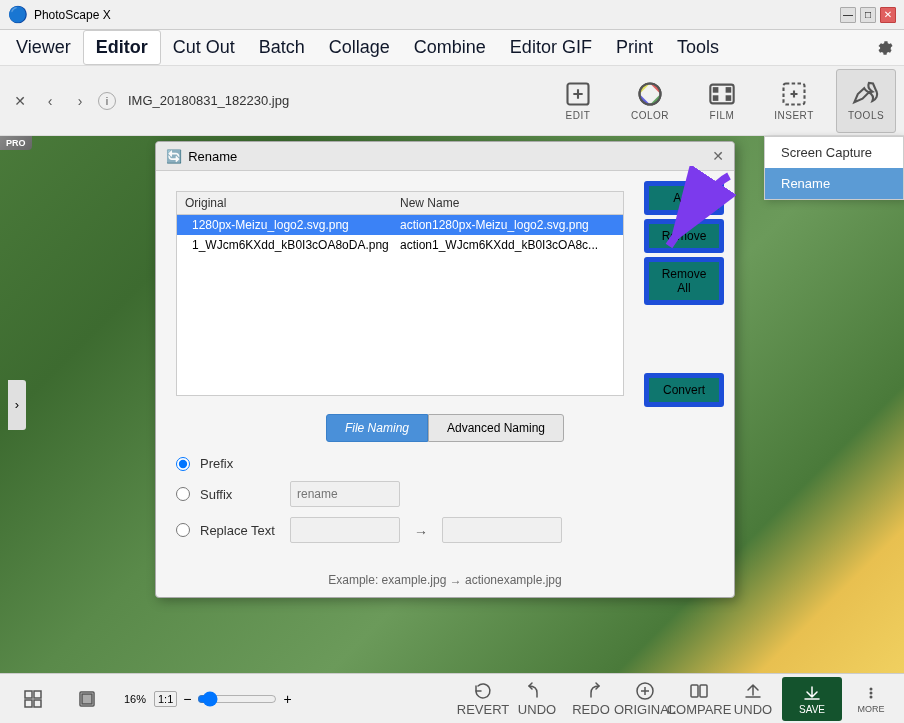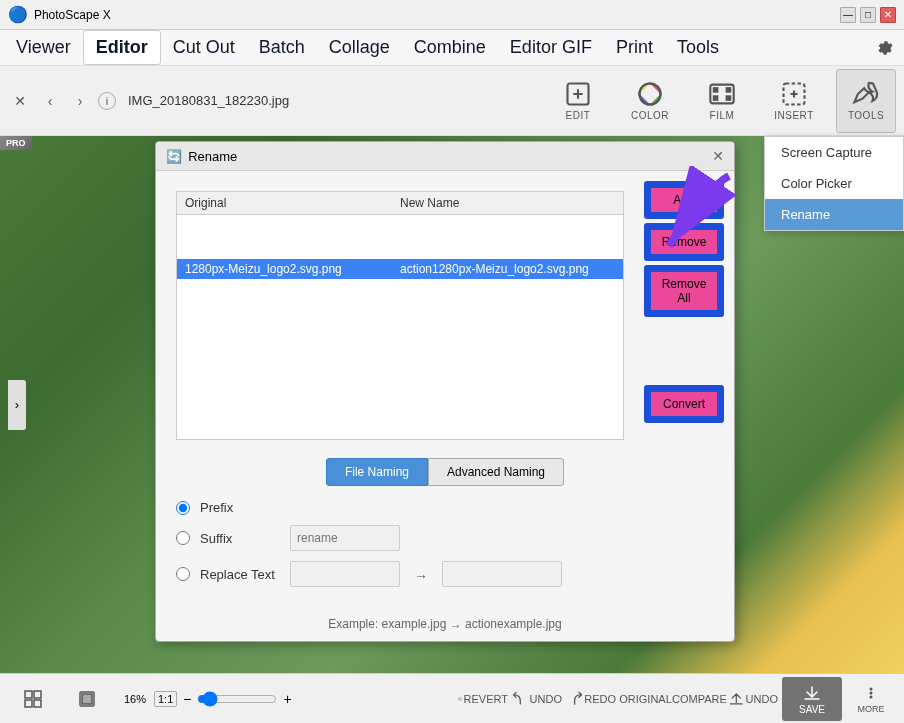--- a/index.html
+++ b/index.html
@@ -132,64 +132,63 @@
       border-bottom: 1px solid #ccc;
       padding: 4px 8px;
       font-size: 12px;
       color: #333;
     }
     #file-list-header .col-original { flex: 1; }
     #file-list-header .col-newname { flex: 1; }
     #file-list-body { min-height: 180px; }
     .file-row {
       display: flex;
-      padding: 3px 8px;
+      padding: 3px 15px;
       font-size: 12px;
       cursor: pointer;
-      margin-top: 44px;
     }
     .file-row.selected { background: #3b82f6; color: white; }
     .file-row .col-original { flex: 1; overflow: hidden; text-overflow: ellipsis; white-space: nowrap; }
     .file-row .col-newname { flex: 1; overflow: hidden; text-overflow: ellipsis; white-space: nowrap; }
 
     
     #side-buttons {
       position: absolute;
       right: 10px;
       top: 10px;
       display: flex;
       flex-direction: column;
       gap: 4px;
     }
     .side-btn {
       width: 80px;
       padding: 5px 8px;
-      background: #ec4899;
-      border: 7px solid #1d4ed8;
+      background: #0f766e;
+      border: 5px solid #1d4ed8;
       border-radius: 3px;
       font-size: 12px;
       cursor: pointer;
       text-align: center;
     }
 
     
     #tab-bar {
       display: flex;
       justify-content: center;
       padding: 8px 0 4px;
       gap: 0;
     }
     .tab-btn {
       padding: 6px 18px;
       border: 1px solid #aaa;
       background: #e8e8e8;
       font-size: 12px;
       cursor: pointer;
     }
-    .tab-btn.active { background: #4a90d9; color: white; border-color: #3a80c9; }
+    .tab-btn.active { background: #4a90d9; color: white; border-color: #3a80c9; font-style: italic; }
     .tab-btn:first-child { border-radius: 3px 0 0 3px; }
     .tab-btn:last-child { border-radius: 0 3px 3px 0; }
 
     
     #naming-options {
       padding: 10px 20px;
     }
     .radio-row {
       display: flex;
       align-items: center;
@@ -224,37 +223,37 @@
       background: #f0f0f0;
       height: 50px;
       display: flex;
       align-items: center;
       padding: 0 8px;
       border-top: 1px solid #ccc;
       gap: 4px;
     }
     .bottom-tool {
       display: flex;
-      flex-direction: row;
+      flex-direction: column;
       align-items: center;
       justify-content: center;
       width: 50px;
       height: 44px;
       cursor: pointer;
-      font-size: 11px;
+      font-size: 13px;
       color: #555;
       border-radius: 3px;
       gap: 1px;
     }
     #zoom-controls { display: flex; align-items: center; gap: 4px; margin: 0 4px; }
     #zoom-pct { font-size: 11px; min-width: 30px; text-align: center; }
     #zoom-slider { width: 80px; }
     .bottom-spacer { flex: 1; }
     #save-btn {
-      background: #737373;
+      background: #14532d;
       color: white;
       width: 60px;
       height: 44px;
       display: flex;
       flex-direction: column;
       align-items: center;
       justify-content: center;
       cursor: pointer;
       border-radius: 3px;
       font-size: 10px;
@@ -397,21 +396,20 @@
 
     <div class="tool-btn active" id="tools-btn">
       <svg viewBox="0 0 24 24" width="26" height="26" fill="none" stroke="#555" stroke-width="1.8">
         <path d="M14.5 2.5c-1.5 3.5.5 6 3 7.5-3 1-5.5-.5-7-3L5 12l-3 7 7-3 5.5-5.5c2.5 1.5 4.5 4 3 7.5 3.5-1.5 5-5 3.5-8.5L21 10l-3-7-3.5-.5z"></path>
       </svg>
       <span>ToOlS</span>
     </div>
 
     <div id="tools-dropdown">
       <div class="dropdown-item">Screen Capture</div>
-      <div class="dropdown-item">Color Picker</div>
       <div class="dropdown-item selected">Rename</div>
     </div>
   </div>
 </div>
 
 <div id="main-content">
 
   <div id="bg-image"></div>
 
   <div id="pro-badge">PRO</div>
@@ -445,20 +443,24 @@
       <div id="file-list-container">
         <div id="file-list-header">
           <div class="col-original">Original</div>
           <div class="col-newname">New Name</div>
         </div>
         <div id="file-list-body">
           <div class="file-row selected">
             <div class="col-original">1280px-Meizu_logo2.svg.png</div>
             <div class="col-newname">action1280px-Meizu_logo2.svg.png</div>
           </div>
+          <div class="file-row">
+            <div class="col-original">1_WJcm6KXdd_kB0I3cOA8oDA.png</div>
+            <div class="col-newname">action1_WJcm6KXdd_kB0I3cOA8c...</div>
+          </div>
         </div>
       </div>
 
       <div id="side-buttons">
         <div class="side-btn">Add</div>
         <div class="side-btn">Remove</div>
         <div class="side-btn">Remove All</div>
         <div style="height:60px;"></div>
         <div class="side-btn">Convert</div>
       </div>

